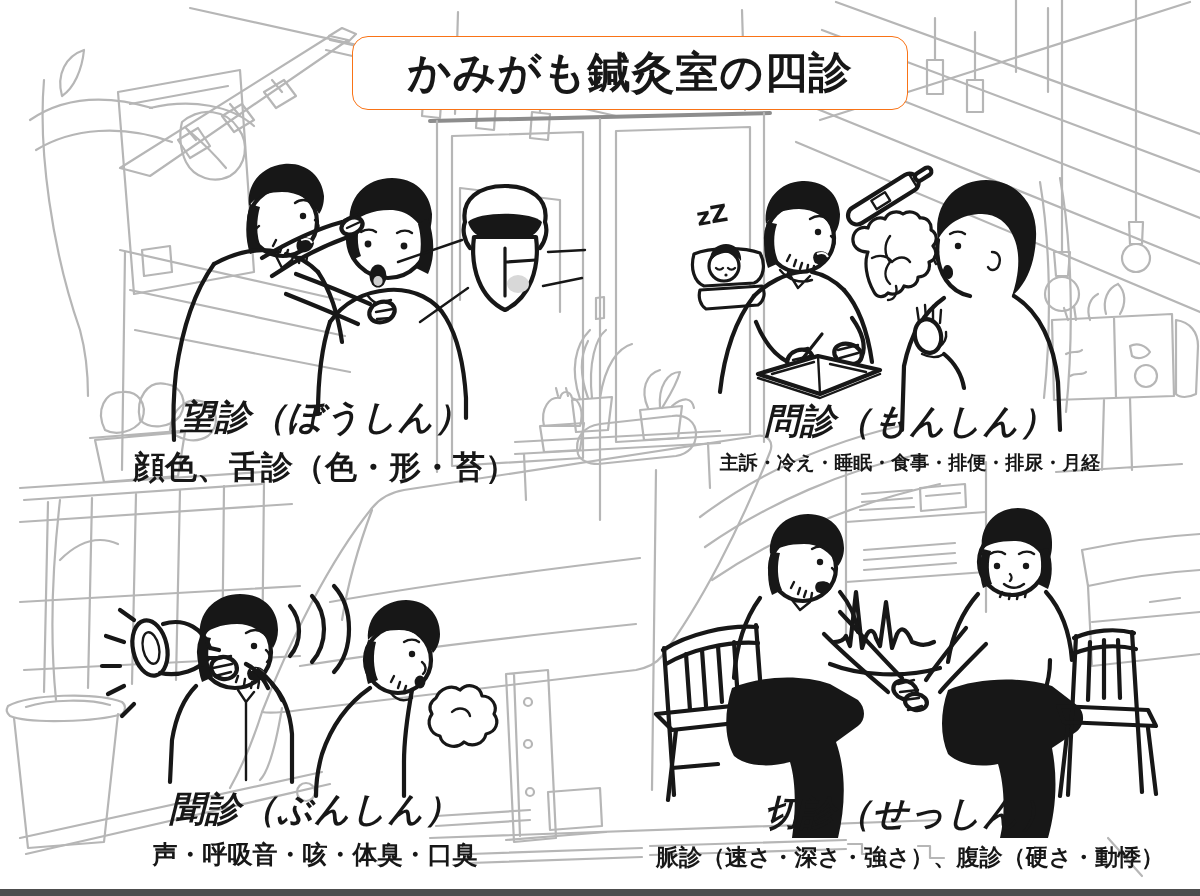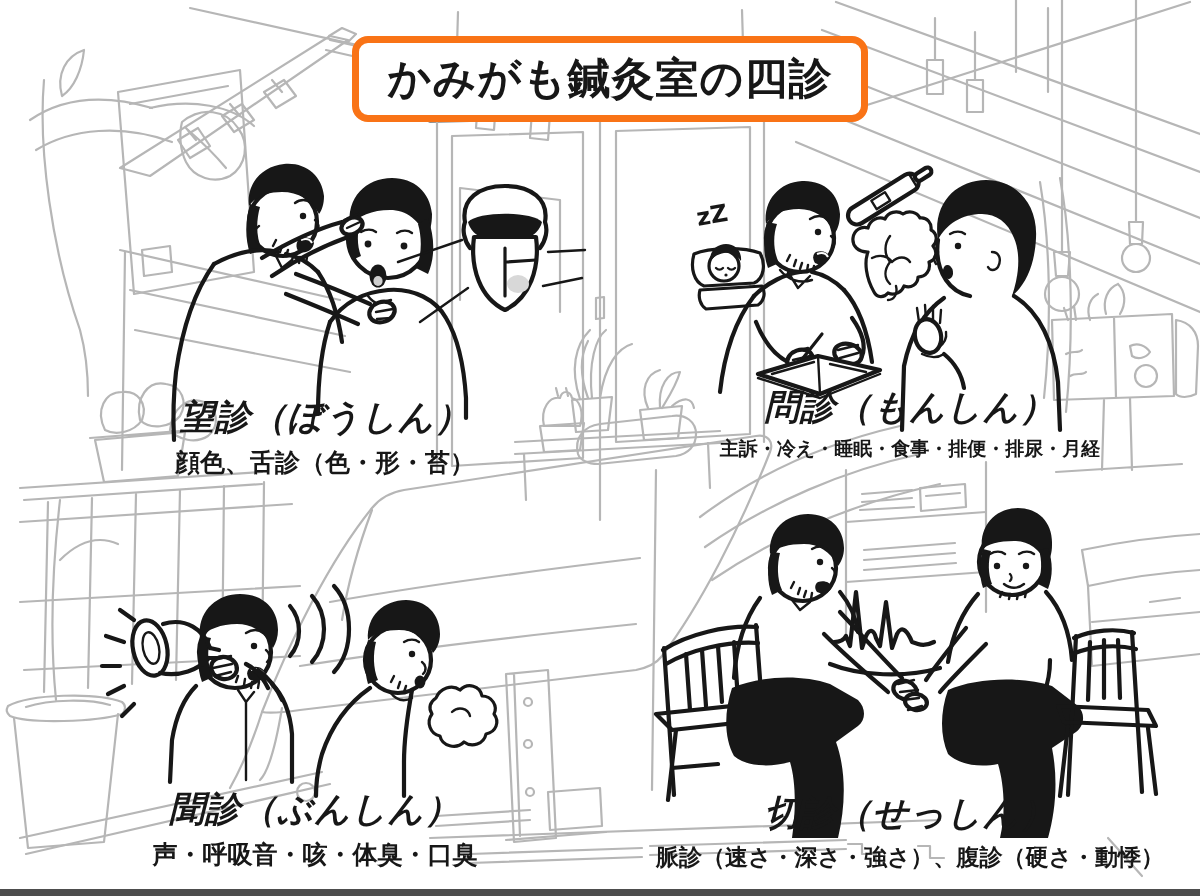--- a/index.html
+++ b/index.html
@@ -8,30 +8,30 @@
   .canvas svg{position:absolute;left:0;top:0;}
   
   .bg{stroke:#b6b6b6;stroke-width:2.2;fill:none;stroke-linecap:round;stroke-linejoin:round}
   .bgd{stroke:#8d8d8d;stroke-width:4;fill:none;stroke-linecap:round;stroke-linejoin:round}
   .fg{stroke:#171717;stroke-width:4.2;fill:none;stroke-linecap:round;stroke-linejoin:round}
   .wf{fill:#ffffff;stroke:#171717;stroke-width:4.2;stroke-linecap:round;stroke-linejoin:round}
   .fgf{fill:#171717;stroke:none}
   .thin{stroke-width:2.4}
   .med{stroke-width:3.2}
   
-  .title-box{position:absolute;left:352px;top:36px;width:516px;box-sizing:border-box;
-             border:7px solid #f97316;border-radius:16px;background:#fff;padding:7px 10px;
+  .title-box{position:absolute;left:352px;top:36px;width:556px;box-sizing:border-box;
+             border:1px solid #f97316;border-radius:16px;background:#fff;padding:7px 10px;
              text-align:center;z-index:6;}
   .title-box .t{font-size:43px;font-weight:700;letter-spacing:1px;white-space:nowrap;}
   .label{position:absolute;text-align:center;z-index:5;}
   .label .h{font-weight:700;font-size:35px;letter-spacing:1px;white-space:nowrap;font-style:italic;}
   .label .d{font-weight:700;margin-top:5px;white-space:nowrap;}
   .lab-boshin{left:110px;top:394px;width:430px;}
-  .lab-boshin .d{font-size:25px;}
-  .lab-monshin{left:645px;top:384px;width:530px;}
+  .lab-boshin .d{font-size:32px;}
+  .lab-monshin{left:645px;top:398px;width:530px;}
   .lab-monshin .d{font-size:19px;}
   .lab-bunshin{left:100px;top:786px;width:430px;}
   .lab-bunshin .d{font-size:25px;}
   .lab-sesshin{left:635px;top:790px;width:550px;}
   .lab-sesshin .d{font-size:23px;}
   .footer-strip{position:absolute;left:0;bottom:0;width:1200px;height:7px;background:#4d4d4d;z-index:4;}
 </style>
 </head>
 <body>
 

